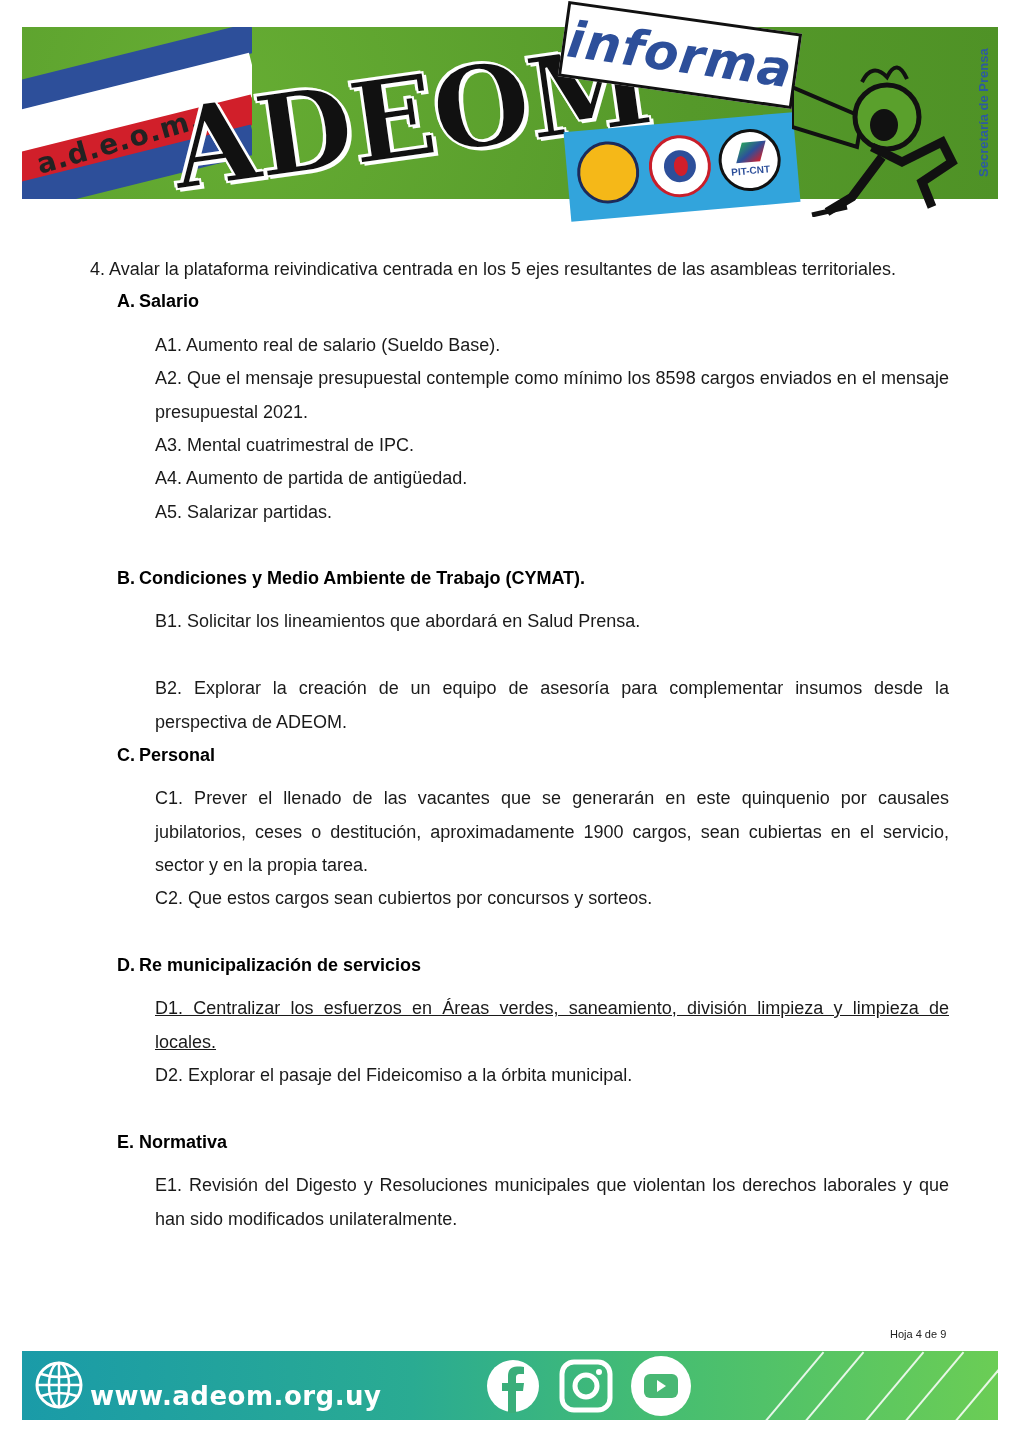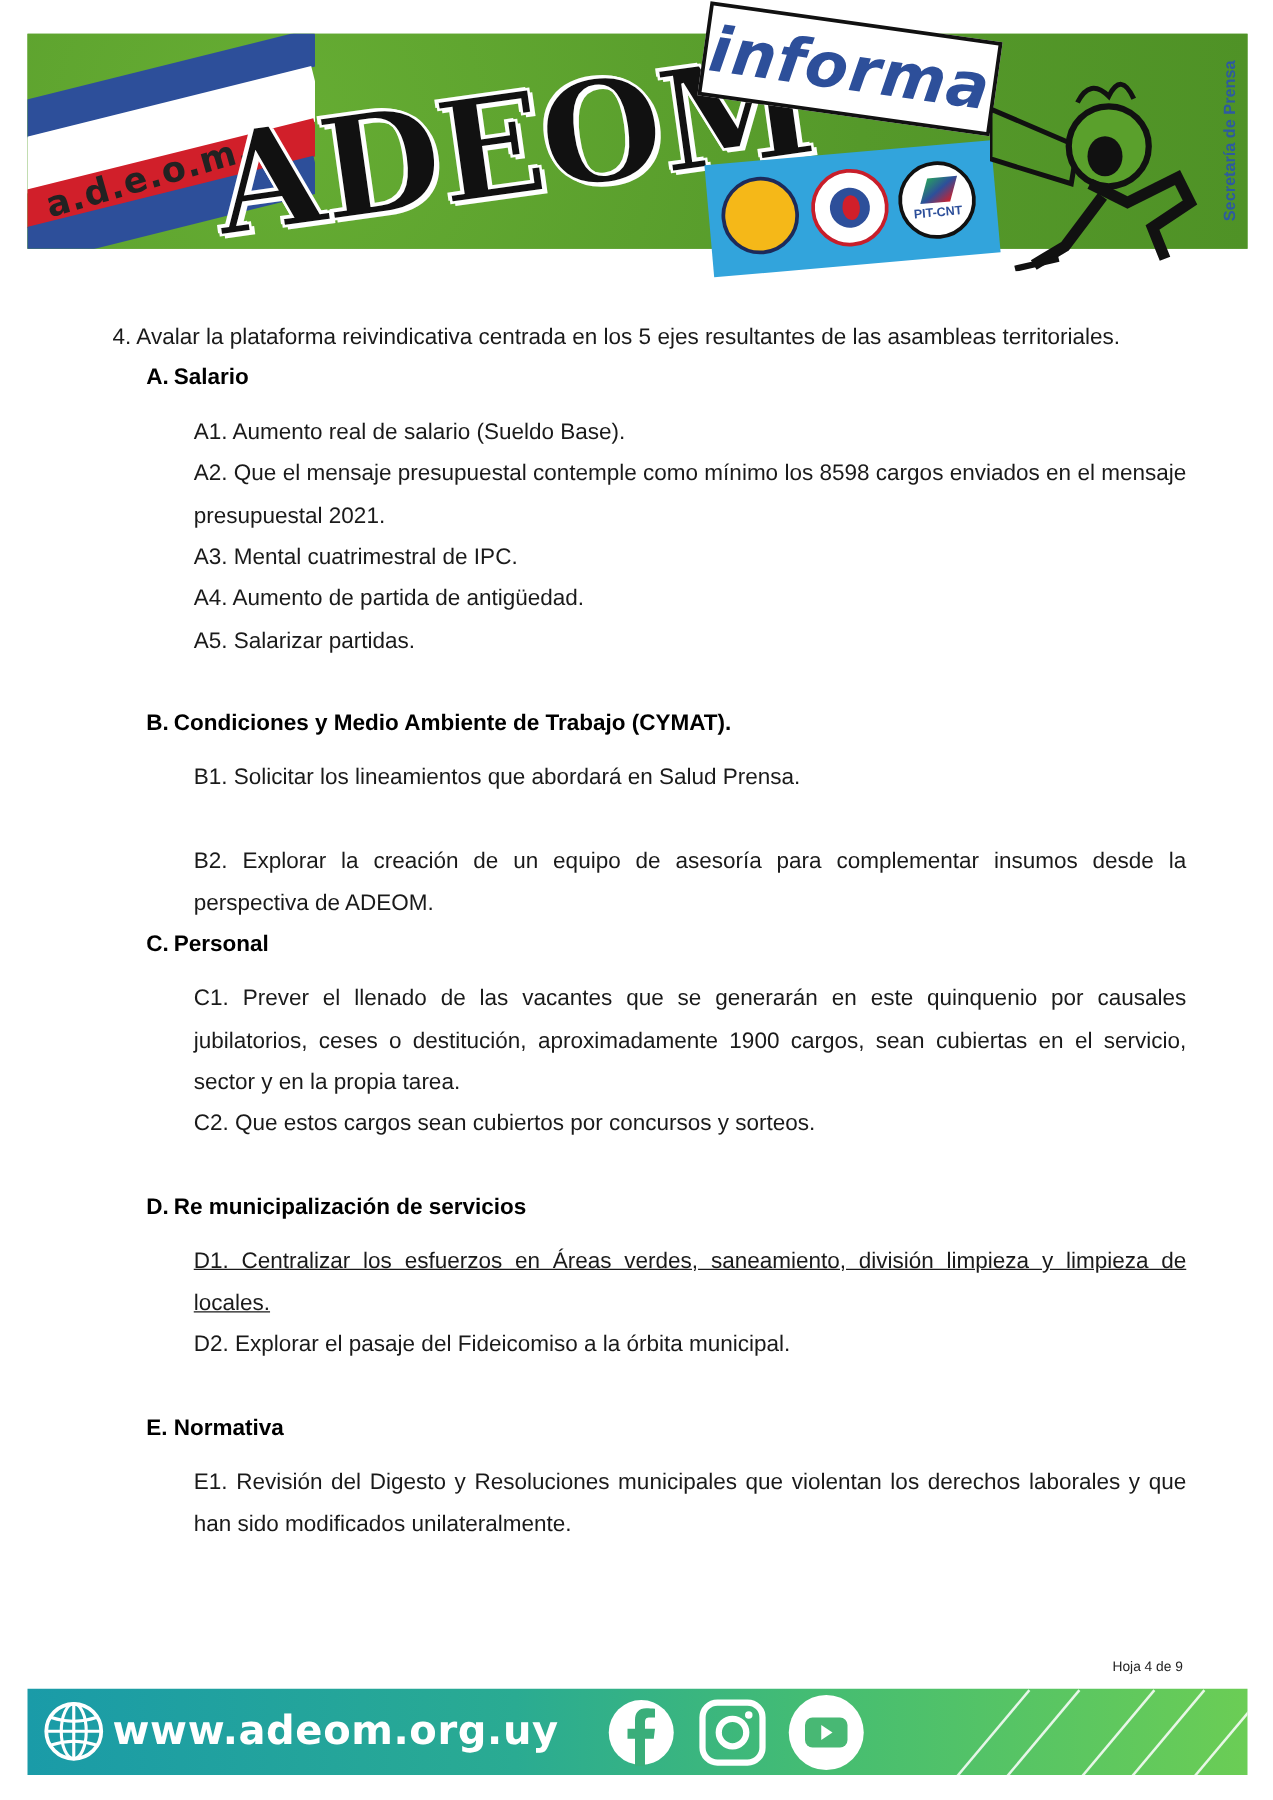--- a/index.html
+++ b/index.html
@@ -41,21 +41,21 @@
   .section-head .letter { display: inline-block; width: 22px; }
   .item { position: absolute; left: 155px; width: 794px; font-size: 18px; line-height: 33.5px; text-align: justify; }
 
   .page-num { position: absolute; left: 890px; top: 1328px; font-size: 11px; color: #222; }
 
   
   .footer { position: absolute; left: 22px; top: 1351px; width: 976px; height: 69px;
     background: linear-gradient(90deg, #1a9ba8 0%, #2aab92 40%, #45bd72 65%, #6bcd55 100%); overflow: hidden; }
   .footer .slash { position: absolute; top: -10px; width: 2px; height: 95px; background: rgba(255,255,255,0.85); transform: rotate(40deg); }
   .globe { position: absolute; left: 12px; top: 9px; width: 50px; height: 50px; }
-  .website { position: absolute; left: 68px; top: 14px; font-family: "DejaVu Sans", sans-serif; font-weight: bold; font-size: 32px; color: #ffffff; letter-spacing: 0.5px; }
+  .website { position: absolute; left: 68px; top: 30px; font-family: "DejaVu Sans", sans-serif; font-weight: bold; font-size: 26px; color: #ffffff; letter-spacing: 0.5px; }
   .social { position: absolute; top: 8px; width: 54px; height: 54px; }
   .social.fb { left: 464px; }
   .social.ig { left: 537px; }
   .social.yt { left: 608px; width: 62px; height: 62px; top: 4px; }
   .handle { position: absolute; left: 686px; top: 14px; font-family: "DejaVu Sans", sans-serif; font-weight: bold; font-size: 28px; color: #ffffff; }
 </style>
 </head>
 <body>
 
 <div class="banner">

